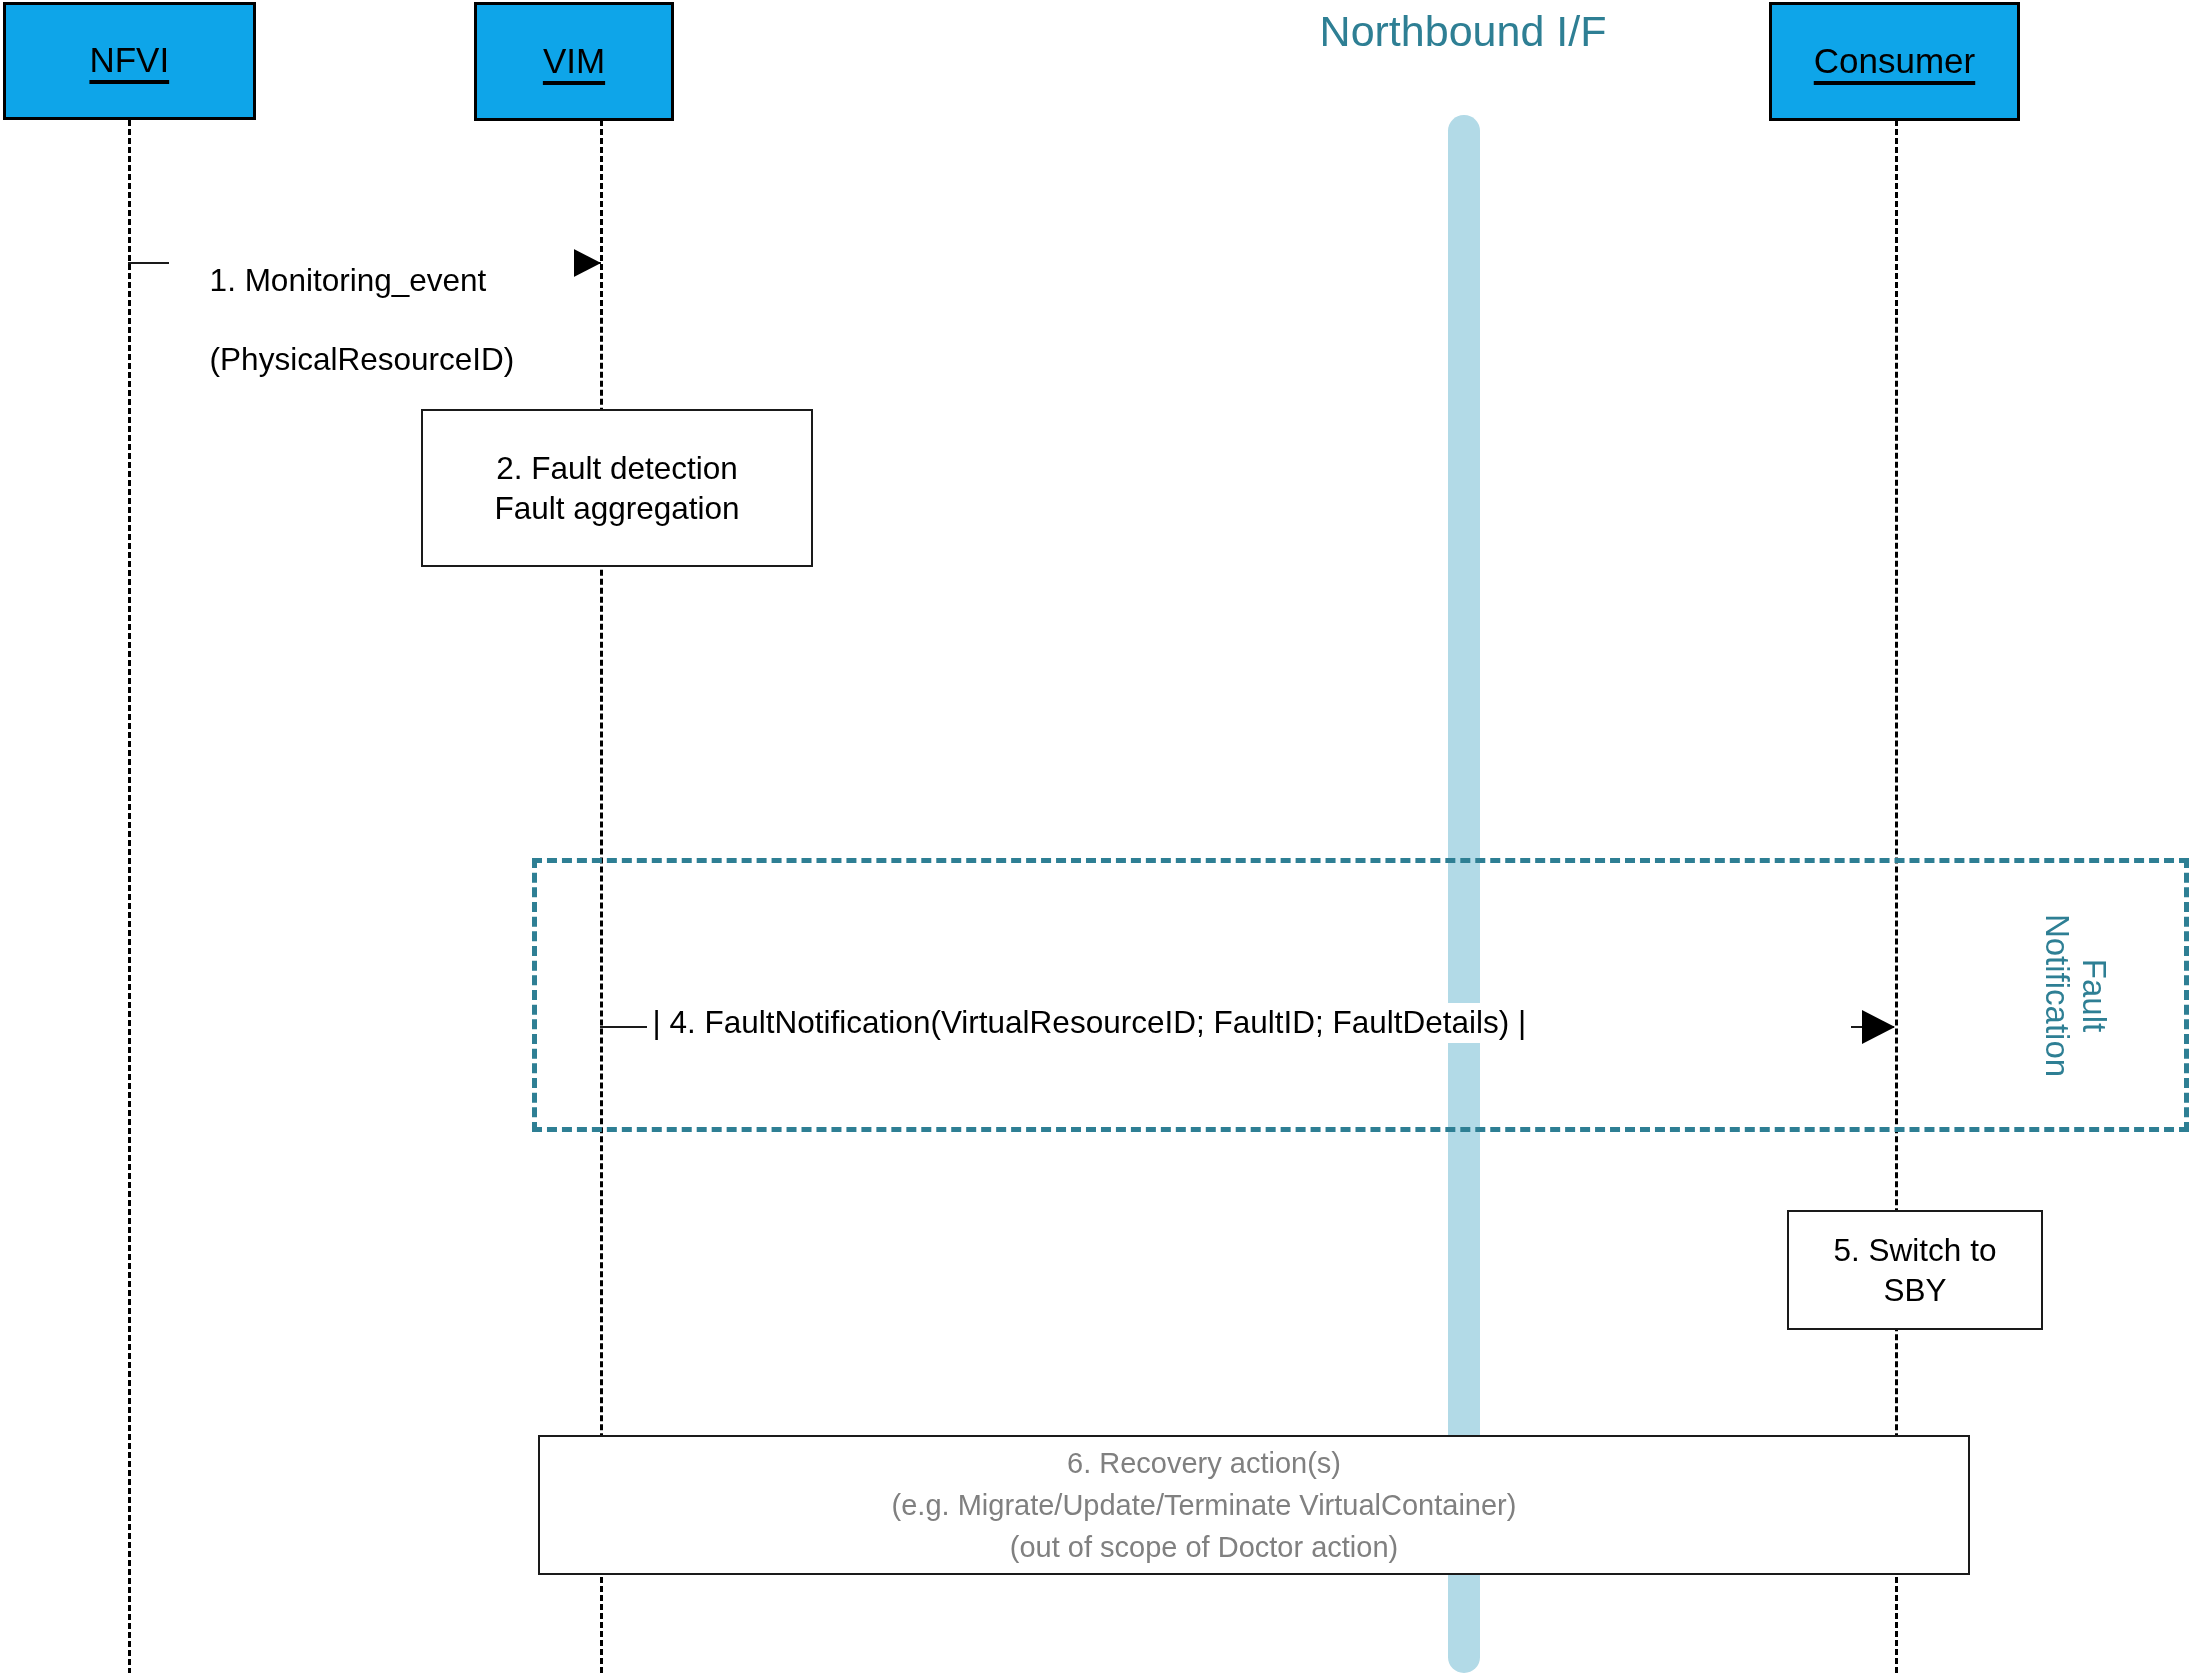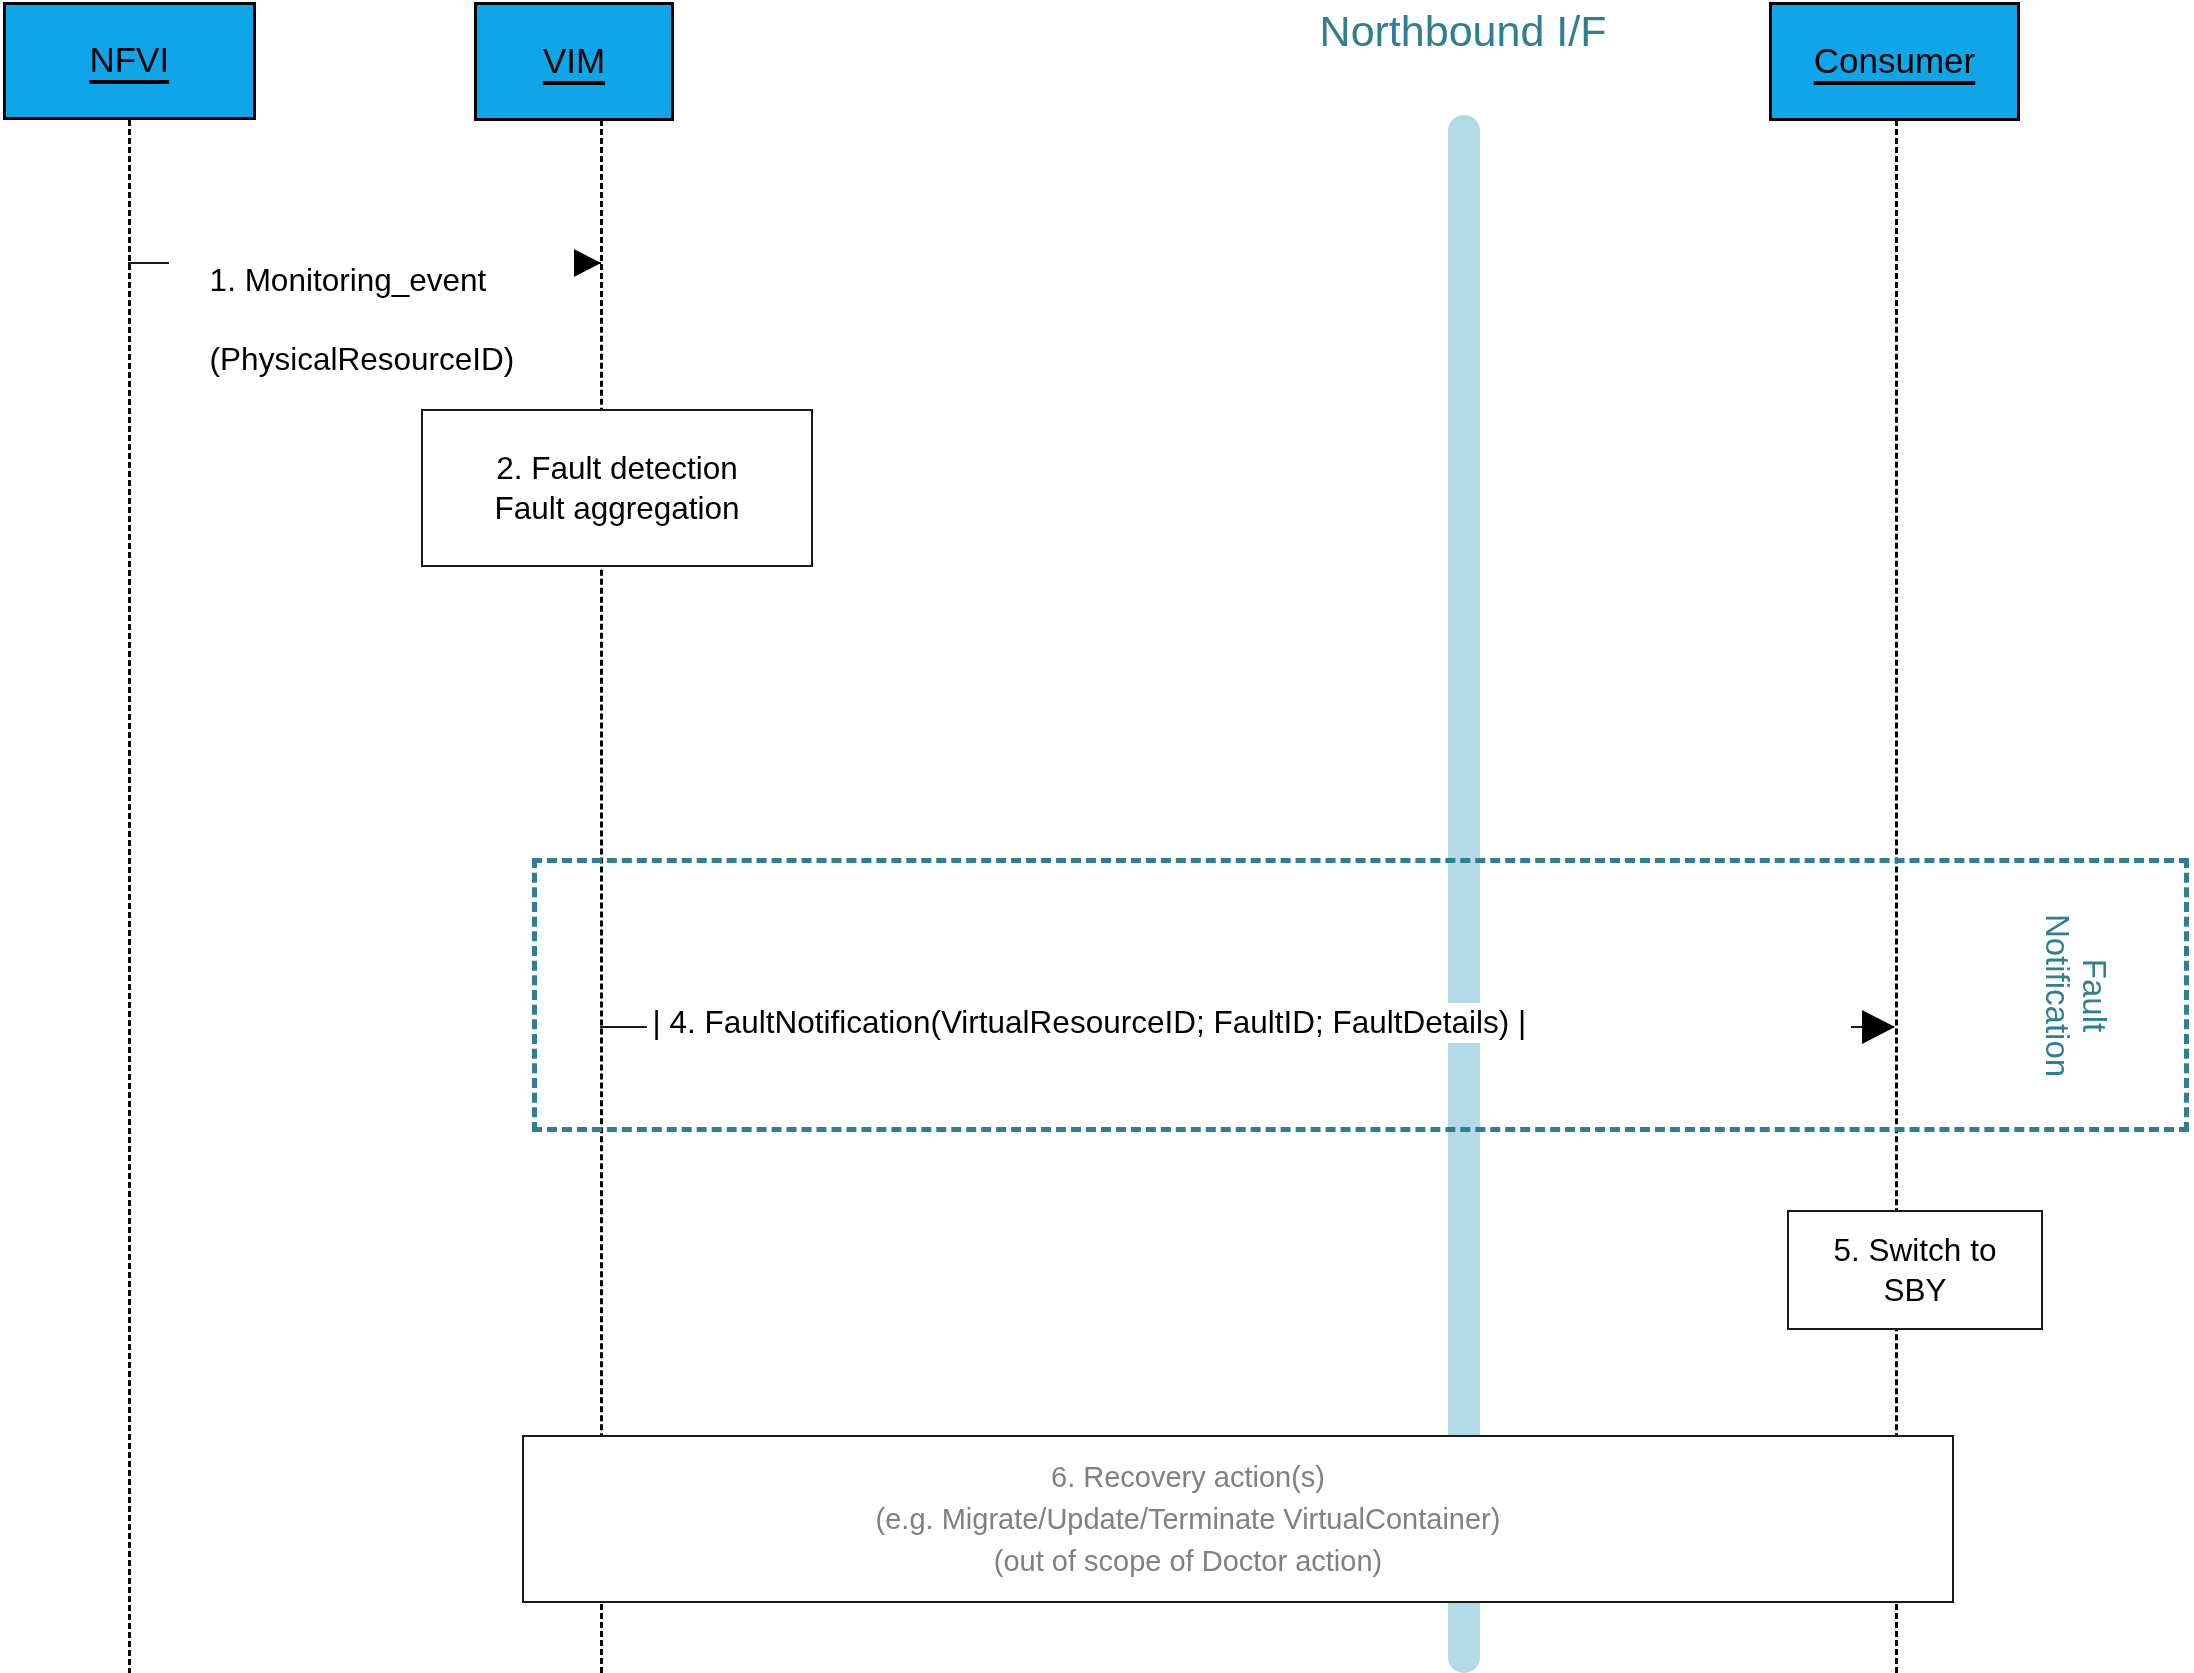--- a/index.html
+++ b/index.html
@@ -175,21 +175,21 @@
   <div class="msg-head" style="left:1862px; top:1010px;"></div>
   <div class="msg-label" style="left:647px; top:1003px; width:1193px;">| 4. FaultNotification(VirtualResourceID; FaultID; FaultDetails) |</div>
 
   <div class="action-box" style="left:1767px; top:1210px; width:256px; height:120px;margin-left:20px;">
     <div class="action-text">
       <span>5. Switch to</span><br>
       <span>SBY</span>
     </div>
   </div>
 
-  <div class="action-box" style="left:522px; top:1435px; width:1432px; height:168px;">
+  <div class="action-box" style="left:538px; top:1435px; width:1432px; height:140px;">
     <div class="action-text muted" style="position:relative; left:-50px;">
       <span>6. Recovery action(s)</span><br>
       <span>(e.g. Migrate/Update/Terminate VirtualContainer)</span><br>
       <span>(out of scope of Doctor action)</span>
     </div>
   </div>
 
 </div>
 
 

